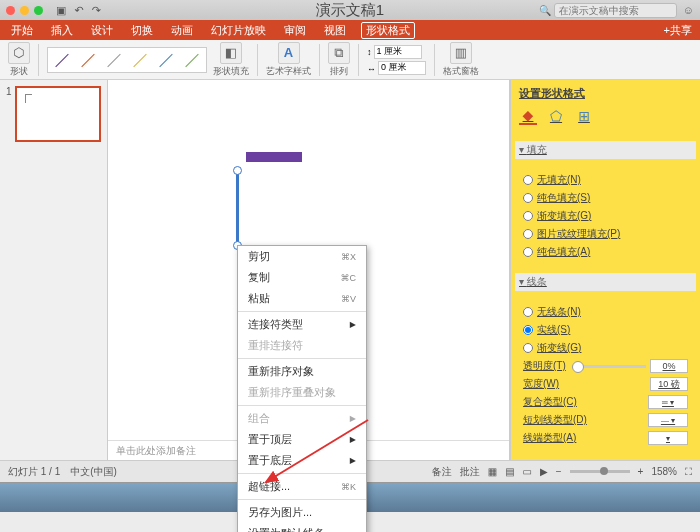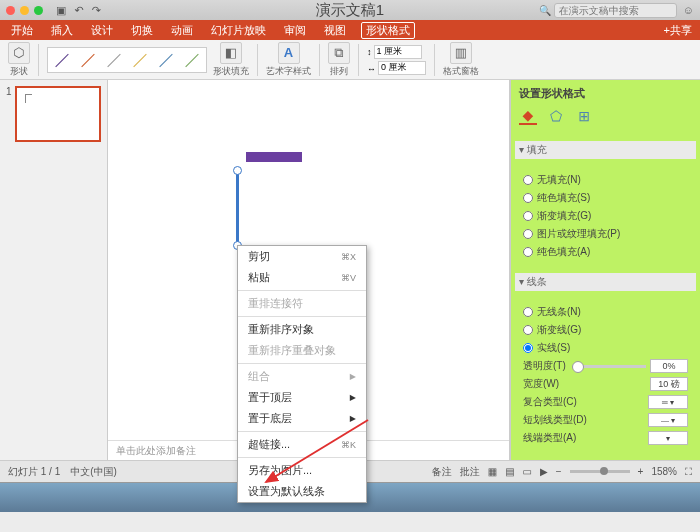--- a/index.html
+++ b/index.html
@@ -44,21 +44,21 @@
 
 .canvas { flex: 1; background: #fff; position: relative; border-right: 1px solid #ccc; display: flex; flex-direction: column; }
 .slide { flex: 1; position: relative; }
 .purplerect { position: absolute; left: 138px; top: 72px; width: 56px; height: 10px; background: #6b3fa0; }
 .blueline { position: absolute; left: 128px; top: 90px; width: 3px; height: 76px; background: #3b78c8; }
 .blueline::before, .blueline::after { content:""; position:absolute; width:7px; height:7px; background:#fff; border:1px solid #3b78c8; border-radius:50%; left:-3px; }
 .blueline::before { top:-4px; } .blueline::after { bottom:-4px; }
 .notes { height: 20px; padding: 3px 8px; color: #999; font-size: 10px; border-top: 1px solid #ddd; }
 
 
-.fmtpane { width: 190px; background: #bef264; border-left: 1px solid #ccc; padding: 6px 8px; overflow: hidden; font-size: 10px; color: #444; }
+.fmtpane { width: 190px; background: #fde047; border-left: 1px solid #ccc; padding: 6px 8px; overflow: hidden; font-size: 10px; color: #444; text-decoration: underline; }
 .fmttitle { font-size: 11px; font-weight: 600; margin-bottom: 6px; }
 .fmticons { display: flex; gap: 10px; align-items: flex-end; padding-bottom: 4px; margin-bottom: 6px; }
 .fmticons span { width: 18px; height: 18px; display: flex; align-items: center; justify-content: center; font-size: 14px; color: #4f84b1; }
 .fmticons .sel { border-bottom: 2px solid #d24726; color: #d24726; }
 .section-h { background: #eaeaea; padding: 2px 4px; margin: 12px -4px; font-size: 10px; color: #666; }
 .radio-row { display: flex; align-items: center; gap: 4px; padding: 2px 4px; }
 .radio-row input { width: 10px; height: 10px; }
 .prop-row { display: flex; align-items: center; justify-content: space-between; padding: 2px 4px; gap: 6px; }
 .swatch { width: 30px; height: 14px; background: #4f84b1; border: 1px solid #999; }
 .sliderbox { display:flex; align-items:center; gap:4px; flex:1; }
@@ -211,26 +211,26 @@
         <input type="radio" style="">
         <span>纯色填充(A)</span>
       </div>
 
     <div class="section-h">▾ <span>线条</span></div>
     <div class="radio-row">
         <input type="radio" name="ln" style="">
         <span>无线条(N)</span>
       </div>
     <div class="radio-row">
+        <input type="radio" name="ln" checked="" style="">
+        <span>实线(S)</span>
+      </div>
+    <div class="radio-row">
         <input type="radio" name="ln" style="">
         <span>渐变线(G)</span>
-      </div>
-    <div class="radio-row">
-        <input type="radio" name="ln" checked="" style="">
-        <span>实线(S)</span>
       </div>
 
     <div class="prop-row">
       <span>透明度(T)</span>
       <div class="sliderbox">
           <div class="slider"></div>
           <div class="numbox">0%</div>
         </div>
     </div>
     <div class="prop-row">
@@ -251,24 +251,31 @@
     </div>
   </div>
 </div>
 
 <div class="ctxmenu">
   <div class="mi">
       <span>剪切</span>
       <span class="kbd">⌘X</span>
     </div>
   <div class="mi">
+      <span>复制</span>
+      <span class="kbd">⌘C</span>
+    </div>
+  <div class="mi">
       <span>粘贴</span>
       <span class="kbd">⌘V</span>
     </div>
   <hr>
+  <div class="mi sub">
+      <span>连接符类型</span>
+    </div>
   <div class="mi dis">
       <span>重排连接符</span>
     </div>
   <hr>
   <div class="mi">
       <span>重新排序对象</span>
     </div>
   <div class="mi dis">
       <span>重新排序重叠对象</span>
     </div>

